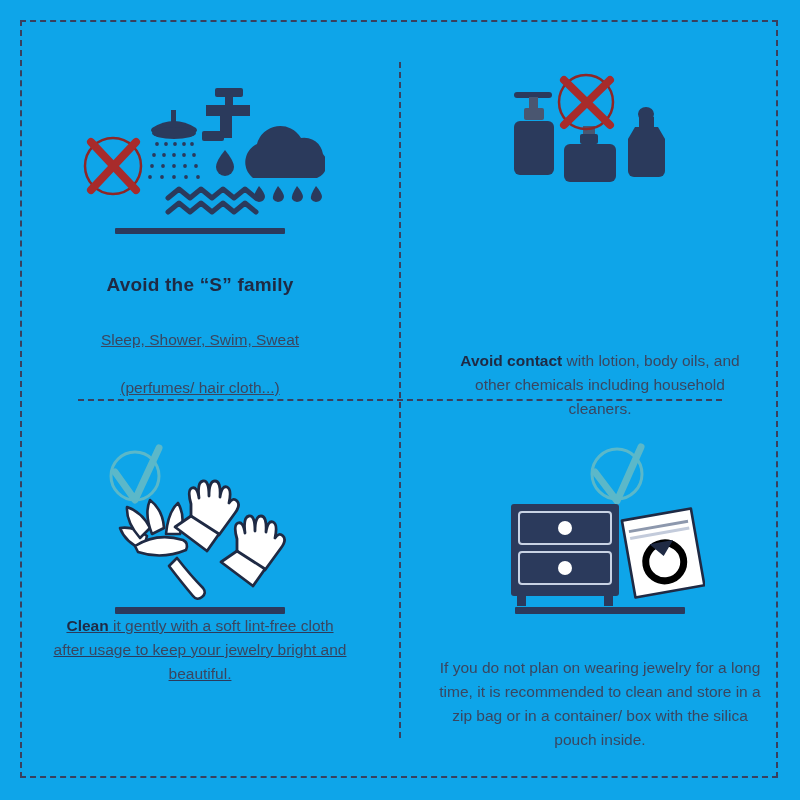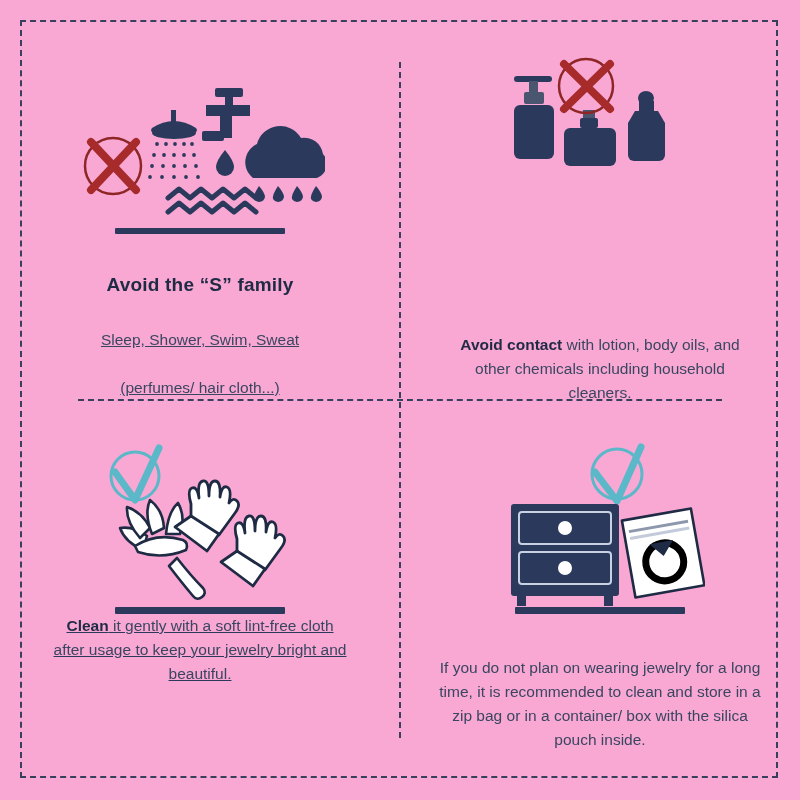--- a/index.html
+++ b/index.html
@@ -12,21 +12,21 @@
     height: 800px;
     font-family: "Liberation Sans", sans-serif;
     color: #2b3a5c;
     overflow: hidden;
   }
 
   #page {
     position: relative;
     width: 800px;
     height: 800px;
-    background: #f9a8d4;
+    background: #0ea5e9;
   }
 
   
   .outer-frame {
     position: absolute;
     left: 20px;
     top: 20px;
     width: 758px;
     height: 758px;
     border: 2px dashed #39405e;
@@ -55,21 +55,21 @@
   .quadrant {
     position: absolute;
     width: 400px;
     height: 400px;
     box-sizing: border-box;
     display: flex;
     flex-direction: column;
     align-items: center;
   }
   .q1 { left: 0;     top: 0; }
-  .q2 { left: 400px; top: 0; gap: 30px; }
+  .q2 { left: 400px; top: 16px; gap: 30px; }
   .q3 { left: 0;     top: 400px; }
   .q4 { left: 400px; top: 400px; }
 
   .icon-area {
     width: 100%;
     display: flex;
     align-items: flex-end;
     justify-content: center;
   }
 

